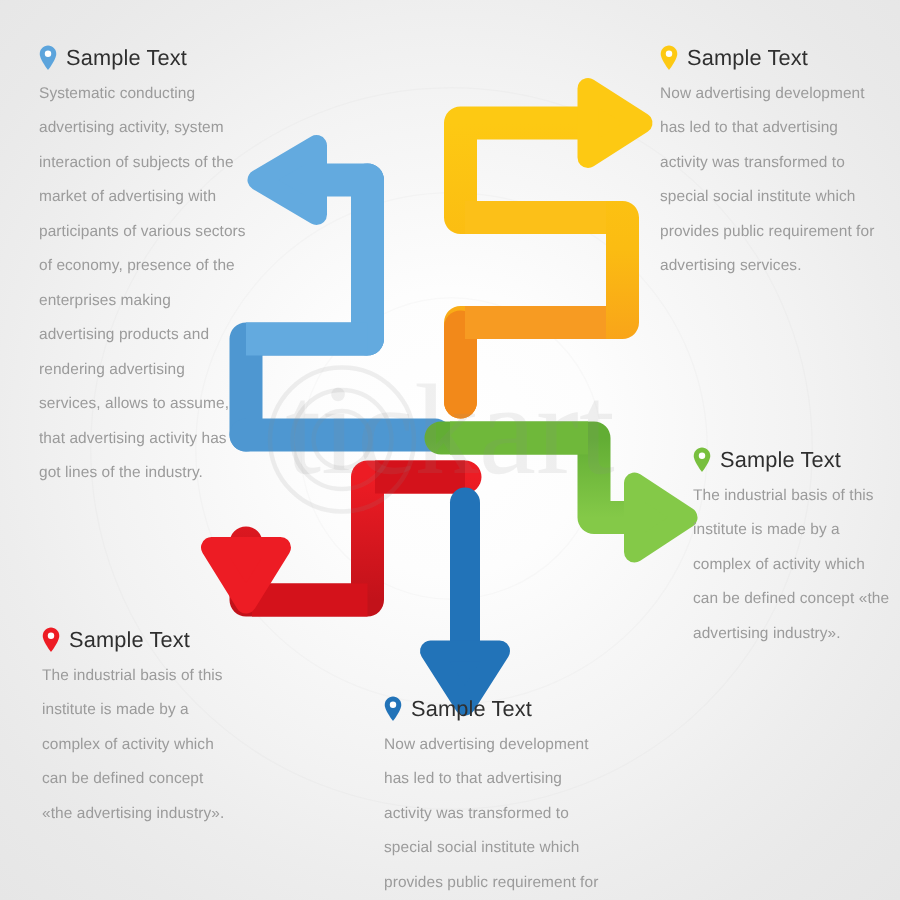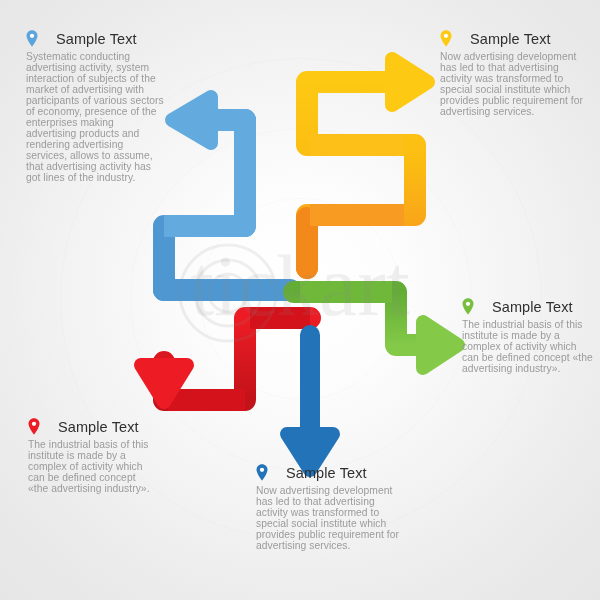--- a/index.html
+++ b/index.html
@@ -36,38 +36,38 @@
     top: 0;
     width: 600px;
     height: 600px;
   }
   .block {
     position: absolute;
   }
   .block .head {
     display: flex;
     align-items: center;
-    gap: 18px;
+    gap: 6px;
     margin-bottom: 4px;
   }
   .pin {
     width: 12px;
     height: 17px;
     flex: 0 0 auto;
     display: block;
   }
   .title {
     font-size: 14.5px;
     color: #2f2f2f;
     letter-spacing: .1px;
     white-space: nowrap;
   }
   .body {
     font-size: 10.3px;
-    line-height: 11px;
+    line-height: 23px;
     color: #9b9b9b;
     letter-spacing: .05px;
   }
   #b-topleft   { left: 26px;  top: 30px;  width: 140px; }
   #b-topright  { left: 440px; top: 30px;  width: 152px; }
   #b-right     { left: 462px; top: 298px; width: 132px; }
   #b-bottomleft{ left: 28px;  top: 418px; width: 130px; }
   #b-bottom    { left: 256px; top: 464px; width: 150px; }
 
   

